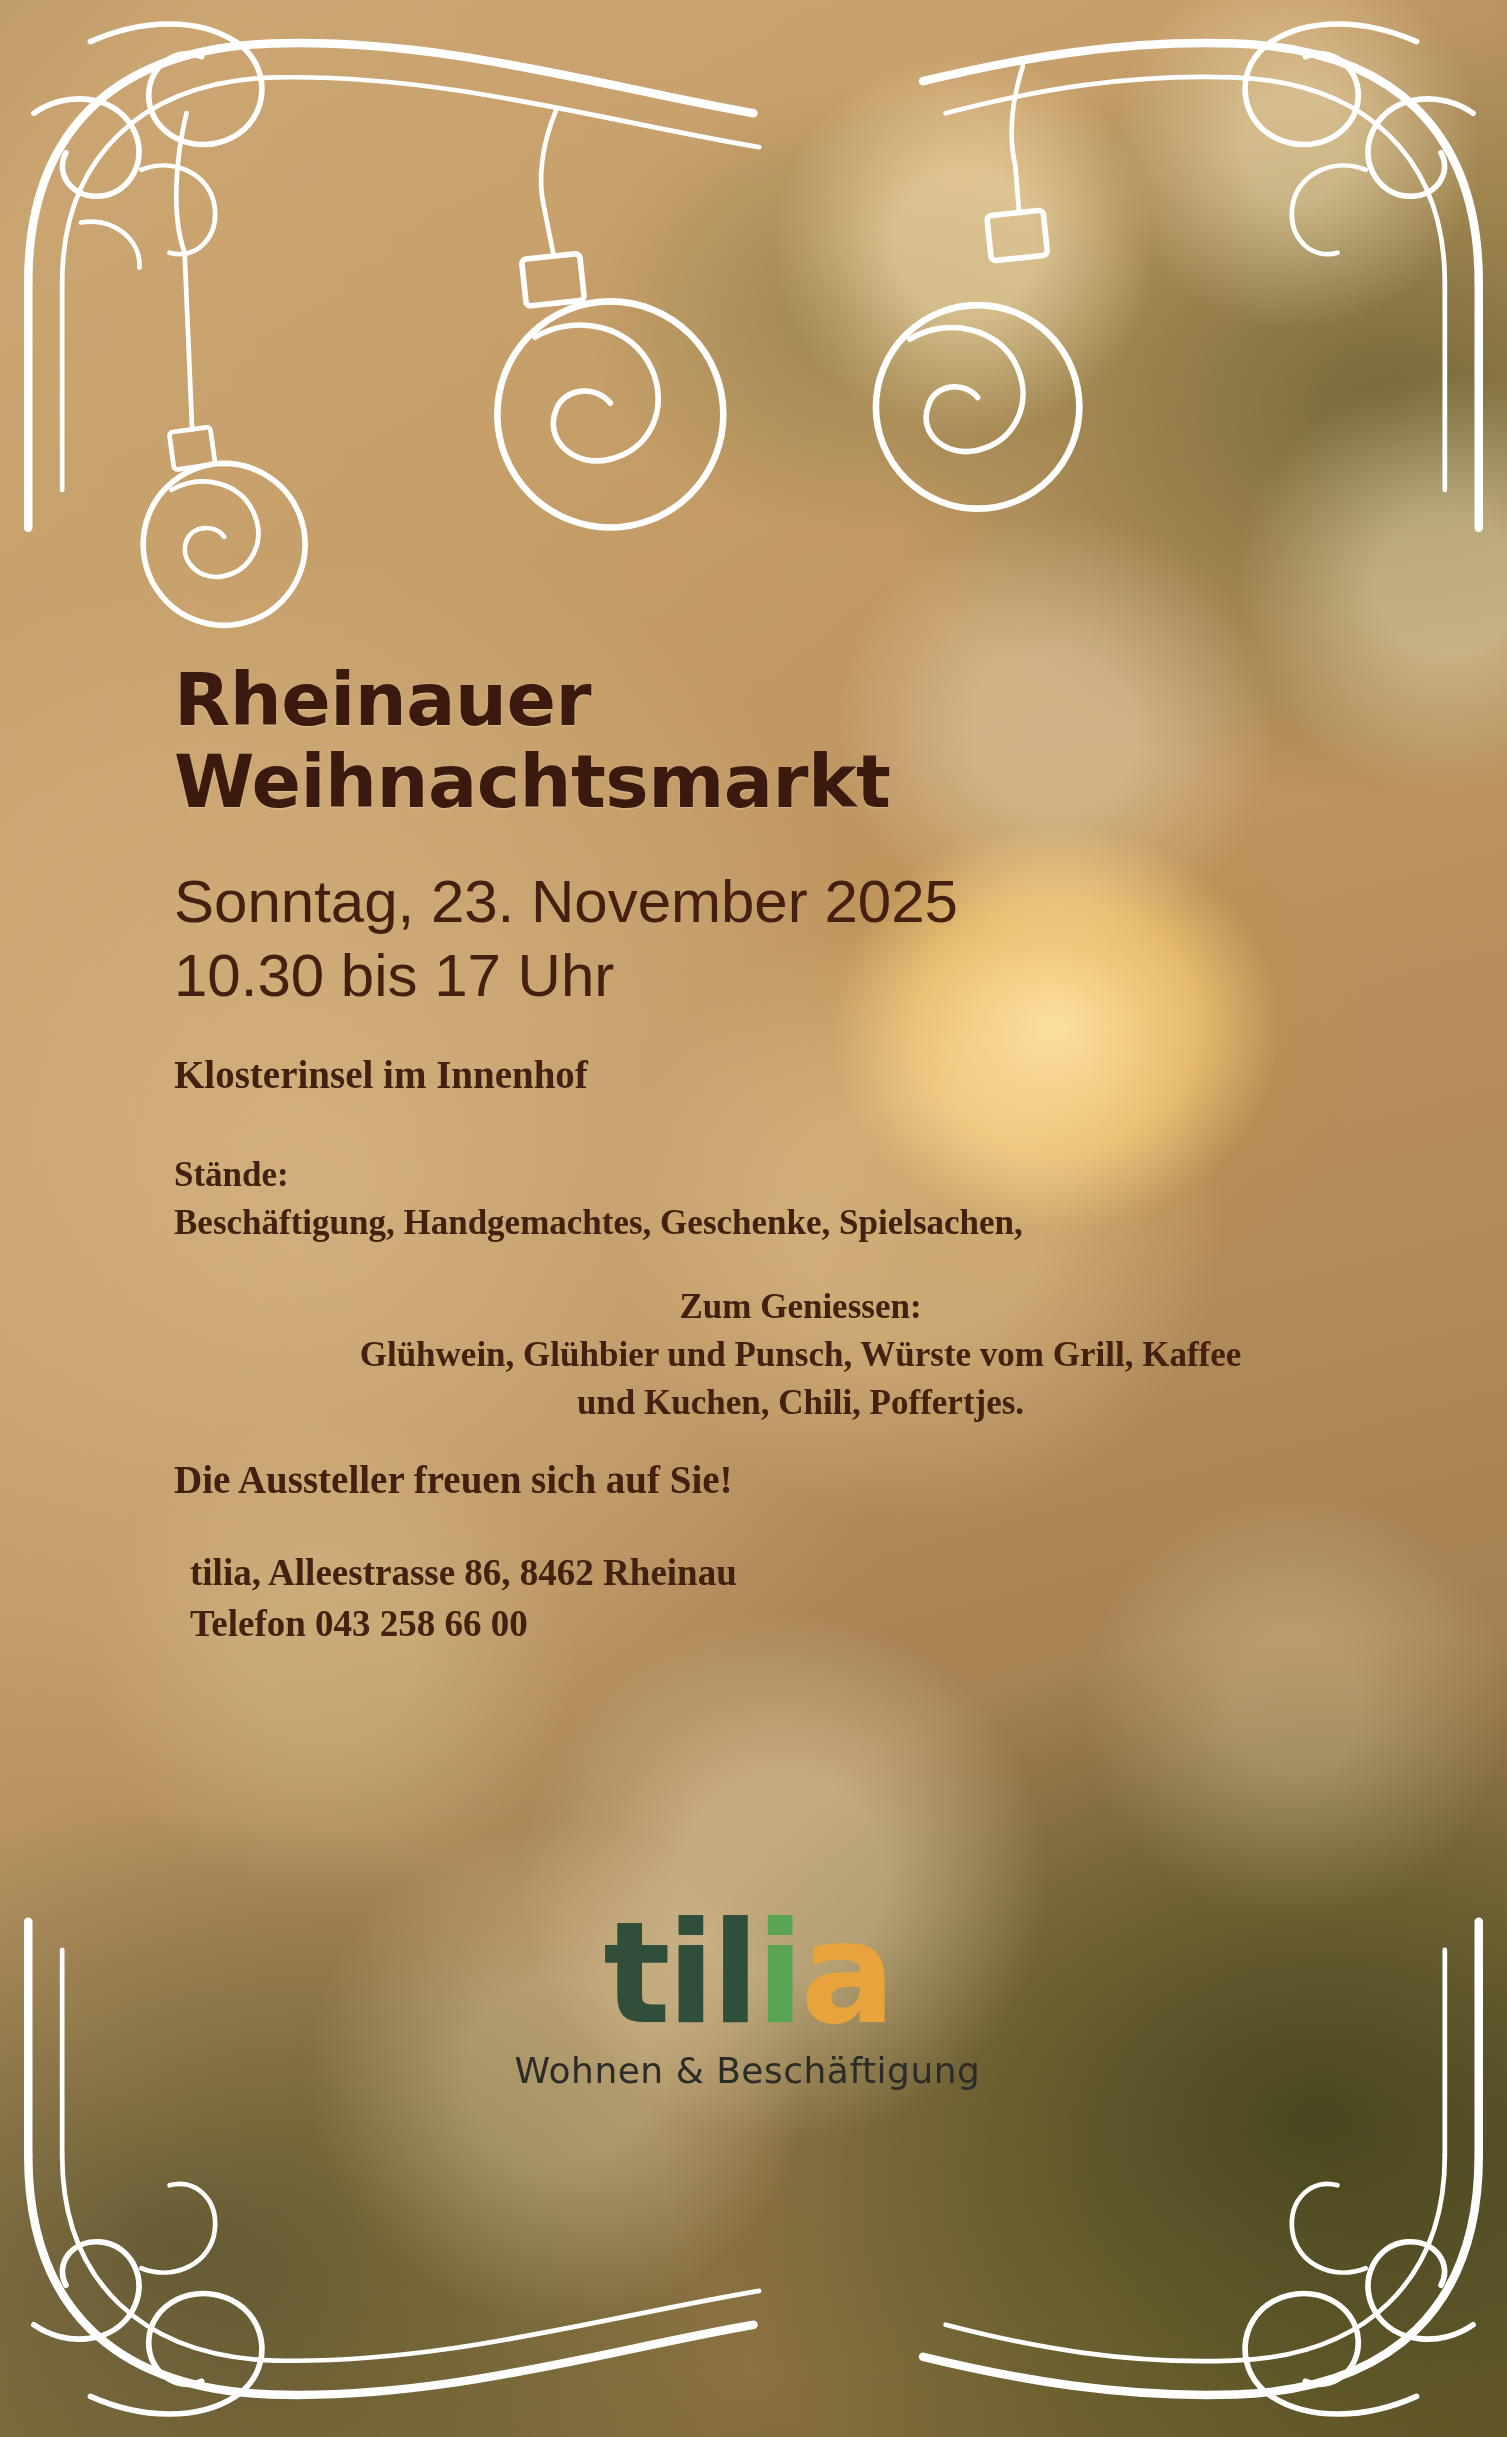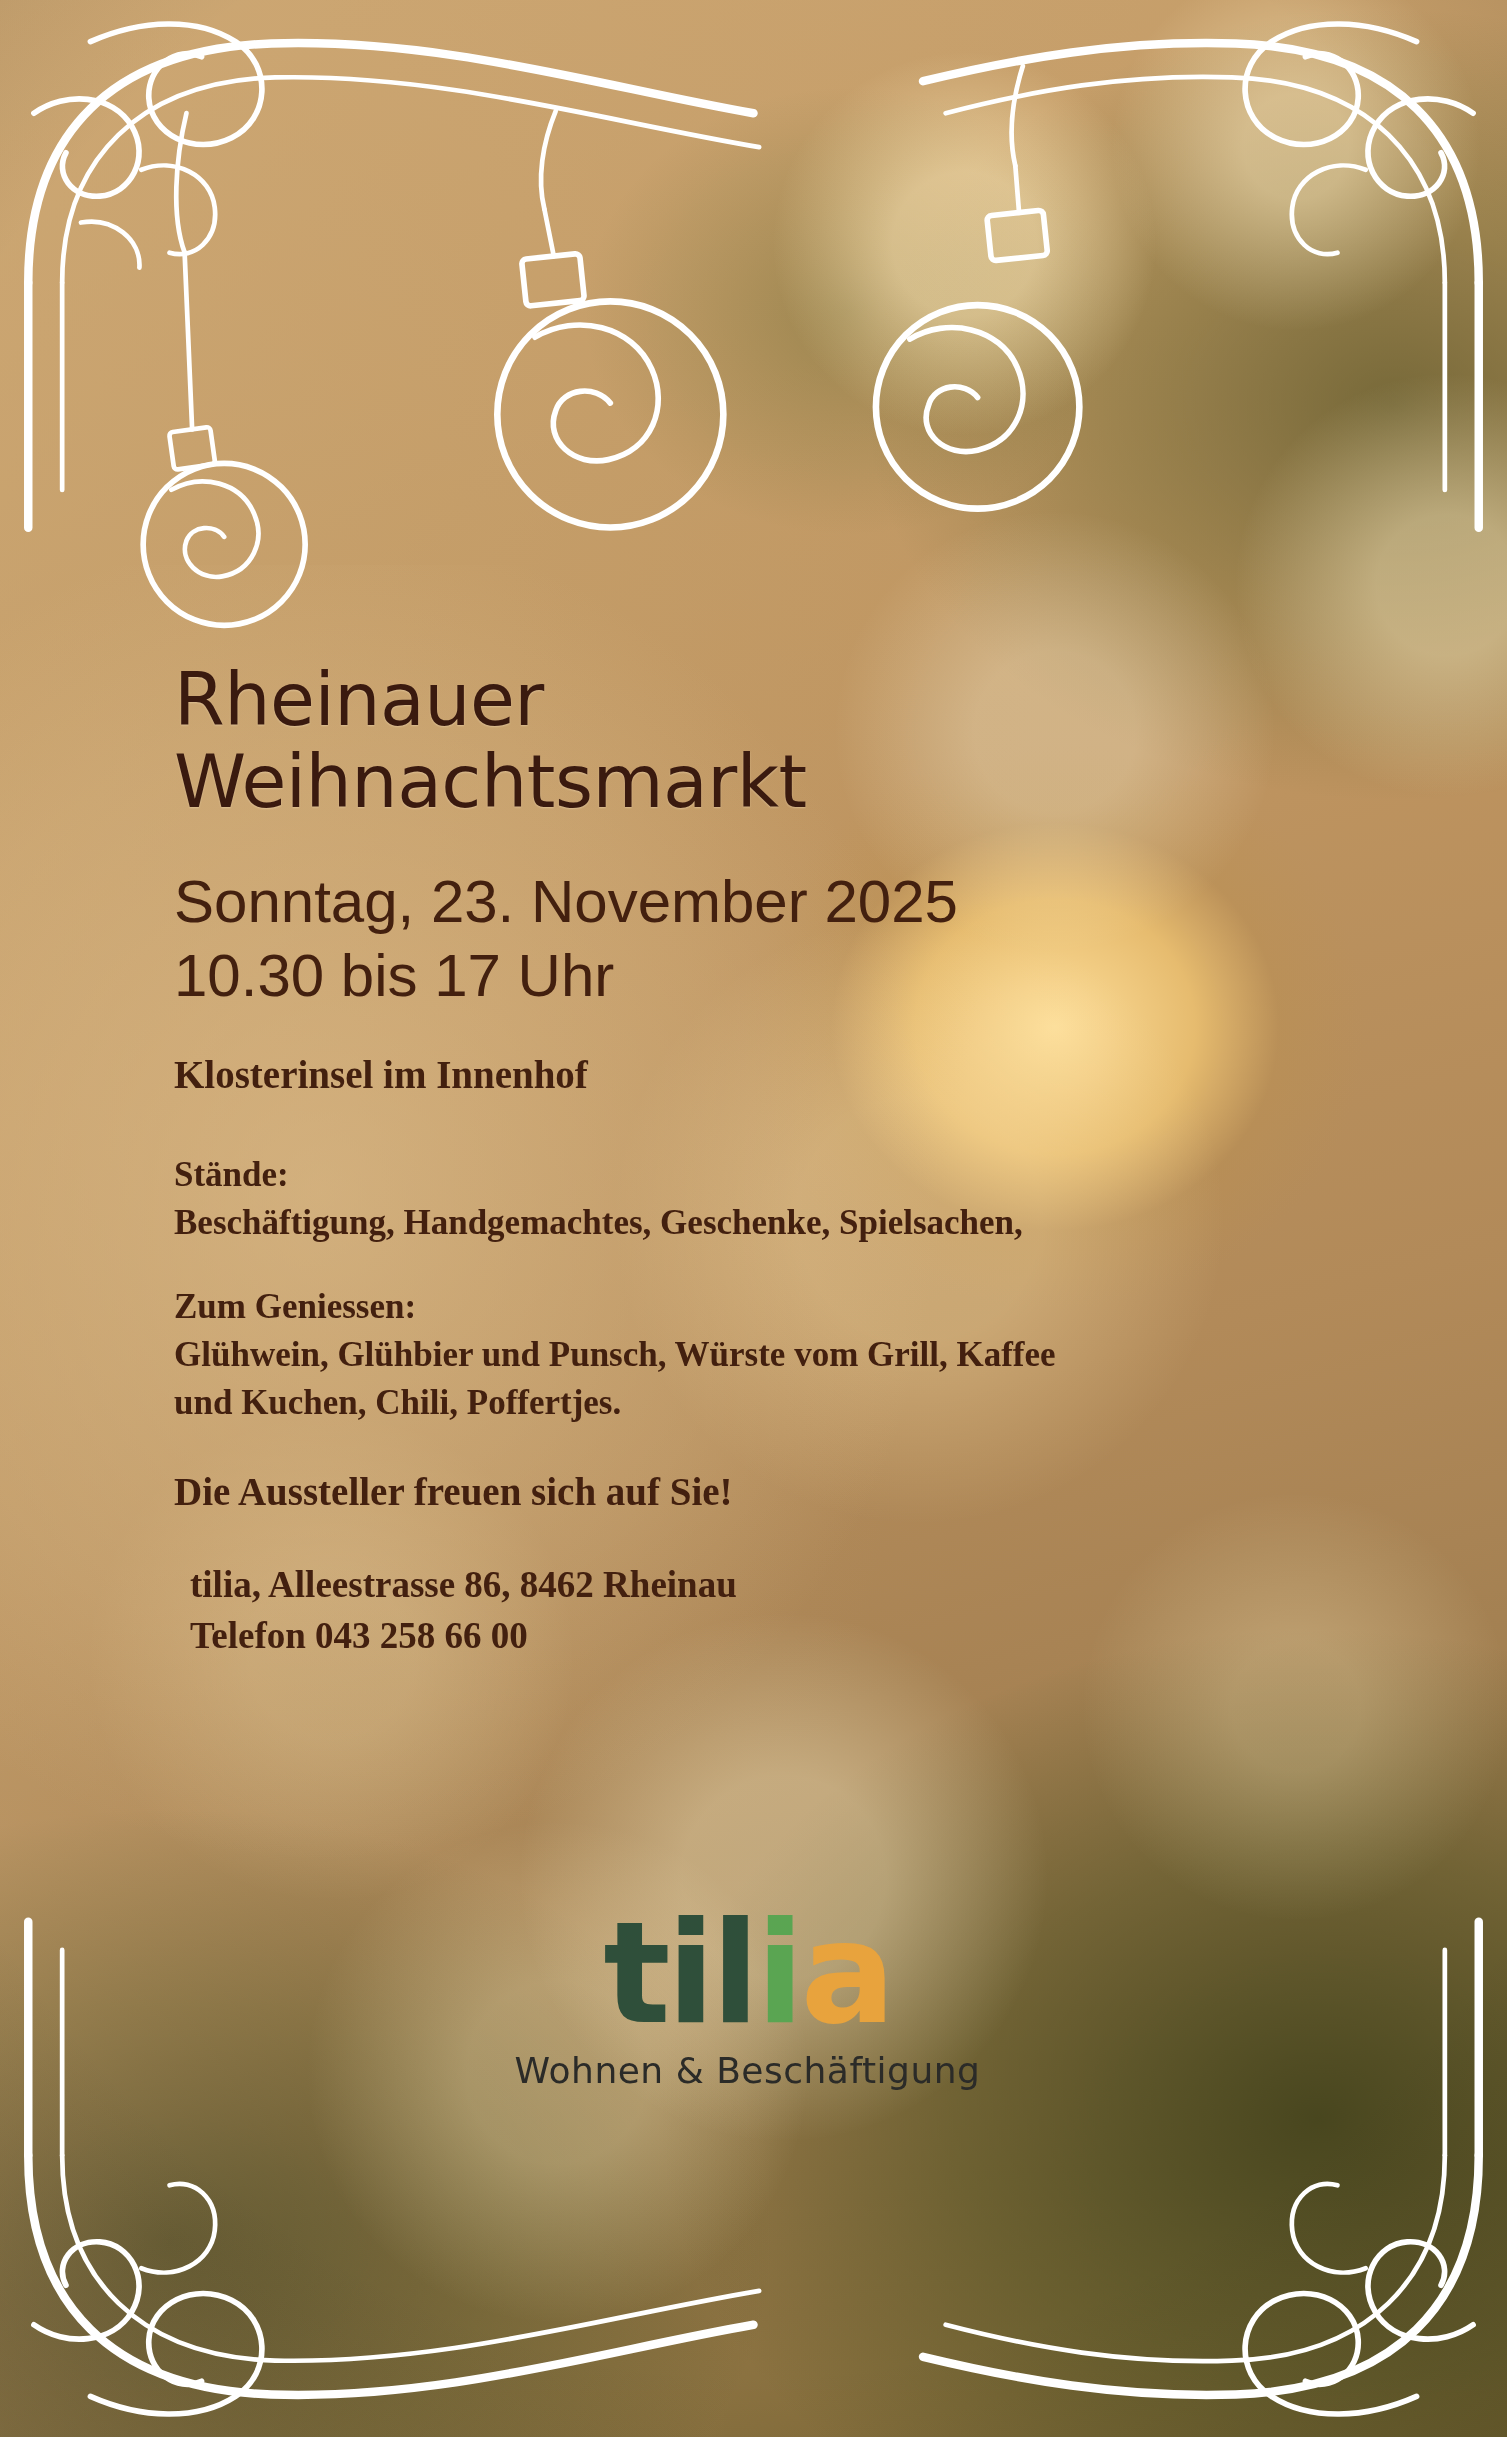--- a/index.html
+++ b/index.html
@@ -84,21 +84,21 @@
   
   .content {
     position: absolute;
     left: 174px;
     top: 659px;
     width: 1253px;
     color: #3d1f12;
   }
   .title {
     font-family: "DejaVu Sans", sans-serif;
-    font-weight: normal;
+    font-weight: bold;
     font-size: 73px;
     line-height: 1.13;
     letter-spacing: -0.5px;
     color: #3a1a0f;
     margin: 0 0 41px 0;
     text-shadow: 0 0.9px 1.9px rgba(255,240,210,0.35);
   }
   .date {
     font-family: Liberation Sans, sans-serif;
     font-size: 60px;
@@ -115,21 +115,21 @@
     margin: 0 0 51px 0;
   }
   .block {
     font-family: "Liberation Serif", serif;
     font-weight: bold;
     font-size: 35px;
     line-height: 1.37;
     color: #43200f;
     margin: 0 0 36px 0;
   }
-  .block.tight { margin-bottom: 40px; }
+  .block.tight { margin-bottom: 28px; text-align: center; }
   .callout {
     font-family: "Liberation Serif", serif;
     font-weight: bold;
     font-size: 39px;
     line-height: 1.3;
     color: #43200f;
     margin: 0 0 41px 0;
   }
   .contact {
     font-family: "Liberation Serif", serif;

